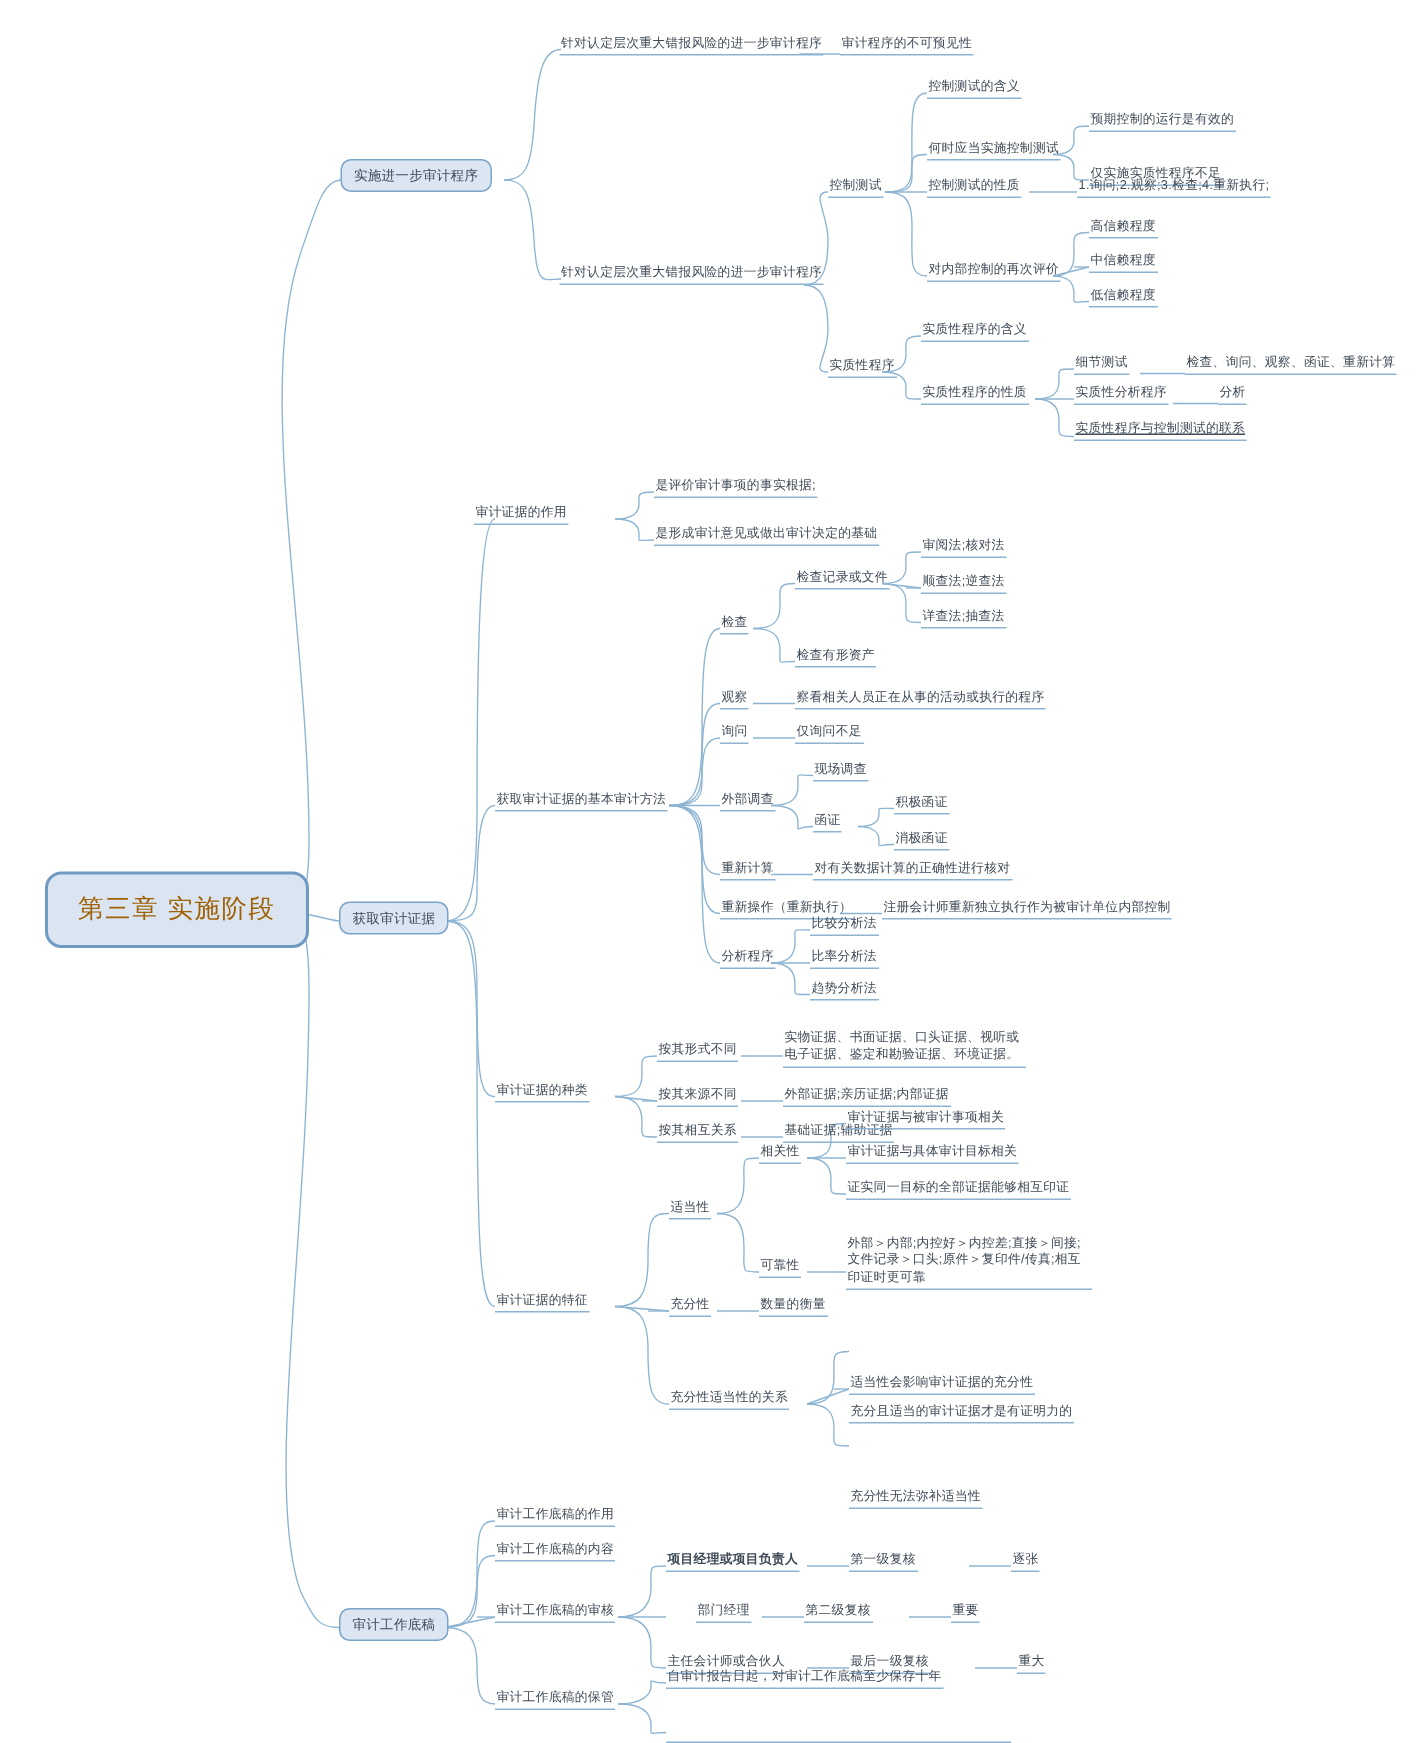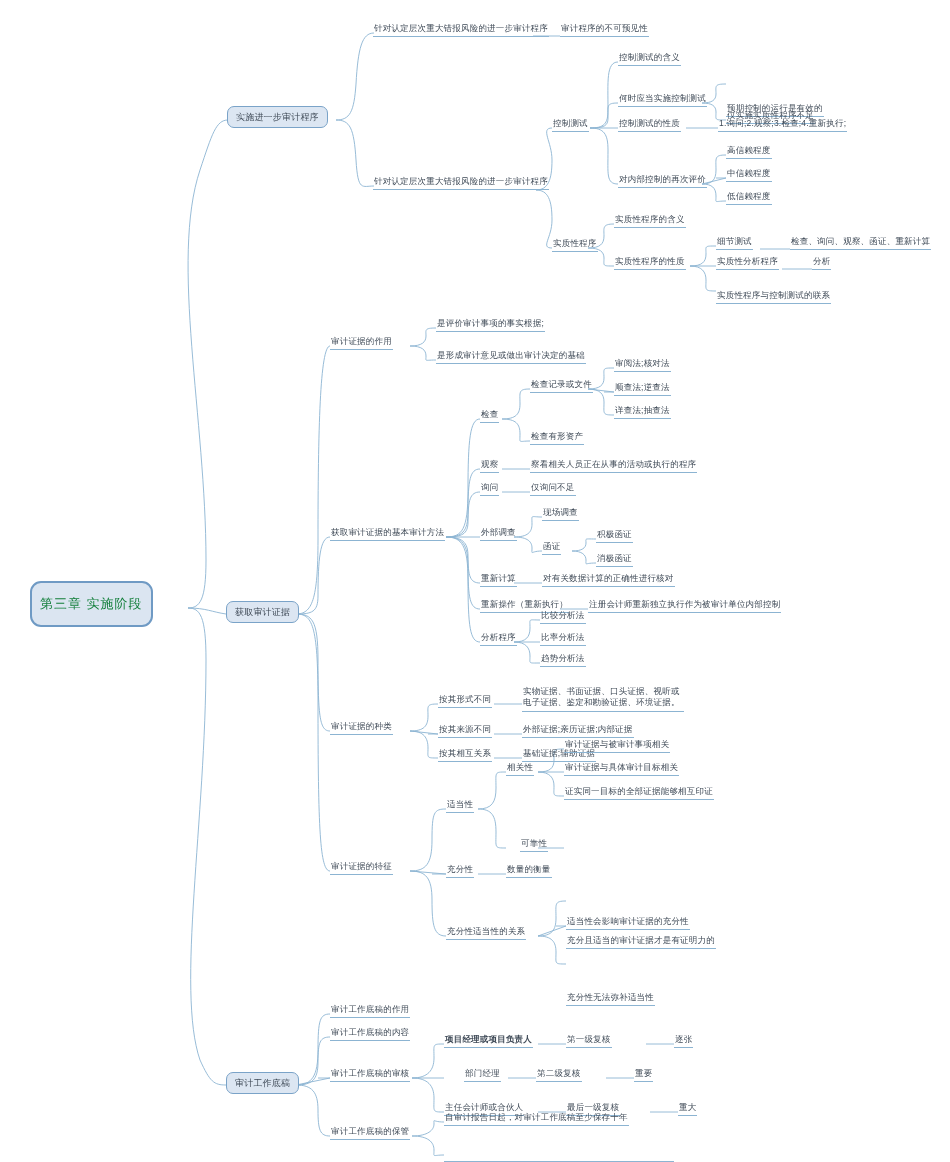--- a/index.html
+++ b/index.html
@@ -43,24 +43,24 @@
     border-radius:7px;
     padding:4px 9px;
     font-size:9px;
     color:#3f4a57;
     box-shadow:0 0 0 0 rgba(0,0,0,0);
   }
   .n-root{
     background:#dbe5f1;
     border:2px solid #6f9ac4;
     border-radius:11px;
-    padding:12px 8px;
-    font-size:13px;
+    padding:12px 20px;
+    font-size:17px;
     letter-spacing:1px;
-    color:#15803d;
+    color:#a16207;
   }
   .n-box.lv1{ font-size:9px; padding:4px 8px; }
 </style>
 </head>
 <body>
 
 <div id="canvas">
 
   <svg id="wires" viewBox="0 0 950 1162" xmlns="http://www.w3.org/2000/svg">
     <g fill="none" stroke="#8cb4d2" stroke-width="0.9">
@@ -206,41 +206,41 @@
   <div class="node n-box lv1" style="left:227px;top:106px;">实施进一步审计程序</div>
 
   <div class="node n-line" style="left:373px;top:23px;">针对认定层次重大错报风险的进一步审计程序</div>
   <div class="node n-line" style="left:560px;top:23px;">审计程序的不可预见性</div>
 
   <div class="node n-line" style="left:373px;top:176px;">针对认定层次重大错报风险的进一步审计程序</div>
 
   <div class="node n-line" style="left:552px;top:118px;">控制测试</div>
   <div class="node n-line" style="left:618px;top:52px;">控制测试的含义</div>
   <div class="node n-line" style="left:618px;top:93px;">何时应当实施控制测试</div>
-  <div class="node n-line" style="left:726px;top:74px;margin-top:29px;">预期控制的运行是有效的</div>
+  <div class="node n-line" style="left:726px;top:74px;">预期控制的运行是有效的</div>
   <div class="node n-line" style="left:726px;top:110px;">仅实施实质性程序不足</div>
   <div class="node n-line" style="left:618px;top:118px;">控制测试的性质</div>
   <div class="node n-line" style="left:718px;top:118px;">1.询问;2.观察;3.检查;4.重新执行;</div>
   <div class="node n-line" style="left:618px;top:174px;">对内部控制的再次评价</div>
   <div class="node n-line" style="left:726px;top:145px;">高信赖程度</div>
   <div class="node n-line" style="left:726px;top:168px;">中信赖程度</div>
   <div class="node n-line" style="left:726px;top:191px;">低信赖程度</div>
 
   <div class="node n-line" style="left:552px;top:238px;">实质性程序</div>
   <div class="node n-line" style="left:614px;top:214px;">实质性程序的含义</div>
   <div class="node n-line" style="left:614px;top:256px;">实质性程序的性质</div>
   <div class="node n-line" style="left:716px;top:236px;">细节测试</div>
   <div class="node n-line" style="left:790px;top:236px;">检查、询问、观察、函证、重新计算</div>
   <div class="node n-line" style="left:716px;top:256px;">实质性分析程序</div>
   <div class="node n-line" style="left:812px;top:256px;">分析</div>
-  <div class="node n-line" style="left:716px;top:290px;">实质性程序与控制测试的联系</div>
+  <div class="node n-line" style="left:716px;top:280px;text-decoration:underline;">实质性程序与控制测试的联系</div>
 
   <div class="node n-box lv1" style="left:226px;top:601px;">获取审计证据</div>
 
-  <div class="node n-line" style="left:330px;top:336px;font-family:Liberation Serif, serif;">审计证据的作用</div>
+  <div class="node n-line" style="left:316px;top:336px;font-family:Liberation Serif, serif;">审计证据的作用</div>
   <div class="node n-line" style="left:436px;top:318px;">是评价审计事项的事实根据;</div>
   <div class="node n-line" style="left:436px;top:350px;">是形成审计意见或做出审计决定的基础</div>
 
   <div class="node n-line" style="left:330px;top:527px;">获取审计证据的基本审计方法</div>
 
   <div class="node n-line" style="left:480px;top:409px;">检查</div>
   <div class="node n-line" style="left:530px;top:379px;">检查记录或文件</div>
   <div class="node n-line" style="left:614px;top:358px;">审阅法;核对法</div>
   <div class="node n-line" style="left:614px;top:382px;">顺查法;逆查法</div>
   <div class="node n-line" style="left:614px;top:405px;">详查法;抽查法</div>
@@ -276,21 +276,22 @@
   <div class="node n-line" style="left:522px;top:724px;">外部证据;亲历证据;内部证据</div>
   <div class="node n-line" style="left:438px;top:748px;">按其相互关系</div>
   <div class="node n-line" style="left:522px;top:748px;">基础证据;辅助证据</div>
 
   <div class="node n-line" style="left:330px;top:861px;">审计证据的特征</div>
   <div class="node n-line" style="left:446px;top:799px;">适当性</div>
   <div class="node n-line" style="left:506px;top:762px;">相关性</div>
   <div class="node n-line" style="left:564px;top:739px;">审计证据与被审计事项相关</div>
   <div class="node n-line" style="left:564px;top:762px;">审计证据与具体审计目标相关</div>
   <div class="node n-line" style="left:564px;top:786px;">证实同一目标的全部证据能够相互印证</div>
-  <div class="node n-line" style="left:520px;top:838px;">可靠性</div>
+  <div class="node n-line" style="left:506px;top:838px;">可靠性</div>
+  <div class="node n-line n-wrap" style="left:564px;top:823px;width:164px;white-space:normal;">外部＞内部;内控好＞内控差;直接＞间接;文件记录＞口头;原件＞复印件/传真;相互印证时更可靠</div>
   <div class="node n-line" style="left:446px;top:864px;">充分性</div>
   <div class="node n-line" style="left:506px;top:864px;">数量的衡量</div>
   <div class="node n-line" style="left:446px;top:926px;">充分性适当性的关系</div>
   <div class="node n-line" style="left:566px;top:891px;margin-top:44px;">充分且适当的审计证据才是有证明力的</div>
   <div class="node n-line" style="left:566px;top:916px;">适当性会影响审计证据的充分性</div>
   <div class="node n-line" style="left:566px;top:992px;">充分性无法弥补适当性</div>
 
   <div class="node n-box lv1" style="left:226px;top:1072px;">审计工作底稿</div>
 
   <div class="node n-line" style="left:330px;top:1004px;">审计工作底稿的作用</div>

